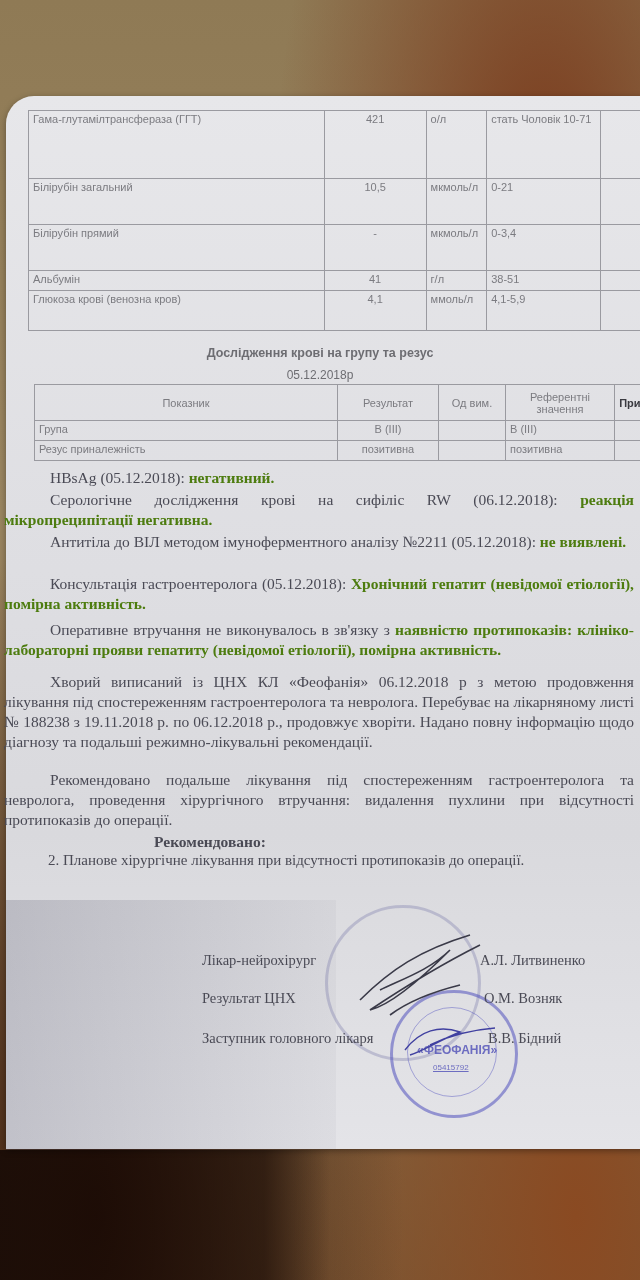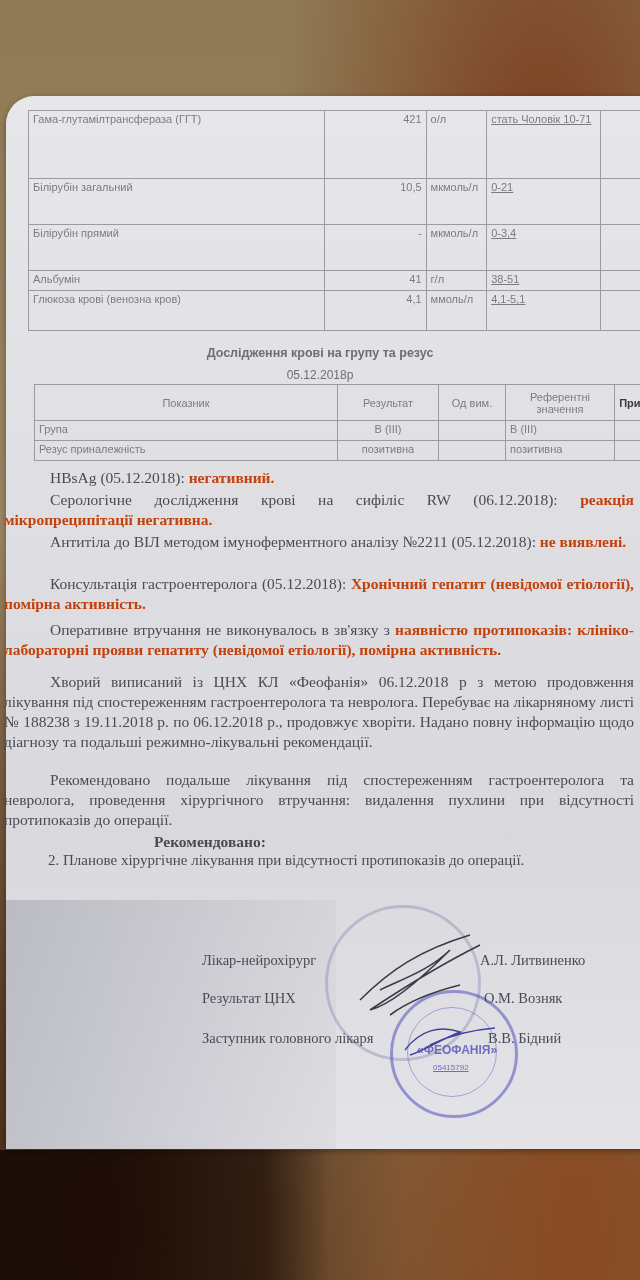--- a/index.html
+++ b/index.html
@@ -27,37 +27,37 @@
     pointer-events:none;
   }
   table.lab { position:absolute; border-collapse:collapse;margin-left:28px; }
   table.lab td, table.lab th {
     border:1px solid #9a9aa0; padding:2px 4px; vertical-align:top;
     font-family:"Liberation Sans", sans-serif; font-size:11px; color:#7b7b80; font-weight:normal;
   }
   #t1 { left:0px; top:110px; width:640px; }
   #t1 td { height:auto; }
   .c-name { width:294px; }
-  .c-res { width:96px; text-align:right; }
+  .c-res { width:96px; text-align:center; }
   .c-unit { width:52px; }
-  .c-ref { width:108px;text-decoration:underline; }
+  .c-ref { width:108px; }
   .c-note { width:60px; }
   .center { text-align:center; }
   .caption {
     position:absolute; left:0; width:640px; text-align:center;
     font-family:"Liberation Sans", sans-serif; color:#6d6d72;
   }
   #t2 { left:6px; top:384px; width:640px; }
   #t2 th { font-size:11px; text-align:center; vertical-align:middle; }
   #t2 th.note { color:#3a3a40; font-weight:bold; }
   .serif {
     position:absolute; font-family:"Liberation Serif", serif; font-size:15.5px;
     color:#4a4a55; line-height:20px; text-align:justify;
   }
-  .serif b { color:#c2410c; }
+  .serif b { color:#4d7c0f; }
   .indent { text-indent:46px; }
   .list { position:absolute; left:48px; font-family:"Liberation Serif", serif; font-size:15px; color:#4a4a55; line-height:20px; }
   .list div { margin-bottom:1px; }
   .sig { position:absolute; font-family:"Liberation Serif", serif; font-size:14.5px; color:#4a4a55; }
   .stamp {
     position:absolute; border:3px solid rgba(80,80,190,0.55); border-radius:50%;
   }
   .stamp-inner { position:absolute; border:1.5px solid rgba(80,80,190,0.45); border-radius:50%; }
   .stamp-text { position:absolute; font-family:"Liberation Sans", sans-serif; font-weight:bold; color:rgba(70,70,180,0.75); }
 </style>
@@ -96,21 +96,21 @@
     <td class="c-name">Альбумін</td>
     <td class="c-res">41</td>
     <td class="c-unit">г/л</td>
     <td class="c-ref">38-51</td>
     <td class="c-note"></td>
   </tr>
   <tr style="height:40px;">
     <td class="c-name">Глюкоза крові (венозна кров)</td>
     <td class="c-res">4,1</td>
     <td class="c-unit">ммоль/л</td>
-    <td class="c-ref">4,1-5,1</td>
+    <td class="c-ref">4,1-5,9</td>
     <td class="c-note"></td>
   </tr>
 </tbody>
   </table>
 
 <div class="caption" style="top:346px; font-size:12.5px; font-weight:bold;">Дослідження крові на групу та резус</div>
 <div class="caption" style="top:368px; font-size:12px;">05.12.2018р</div>
 
 <table id="t2" class="lab">
   <tbody>

